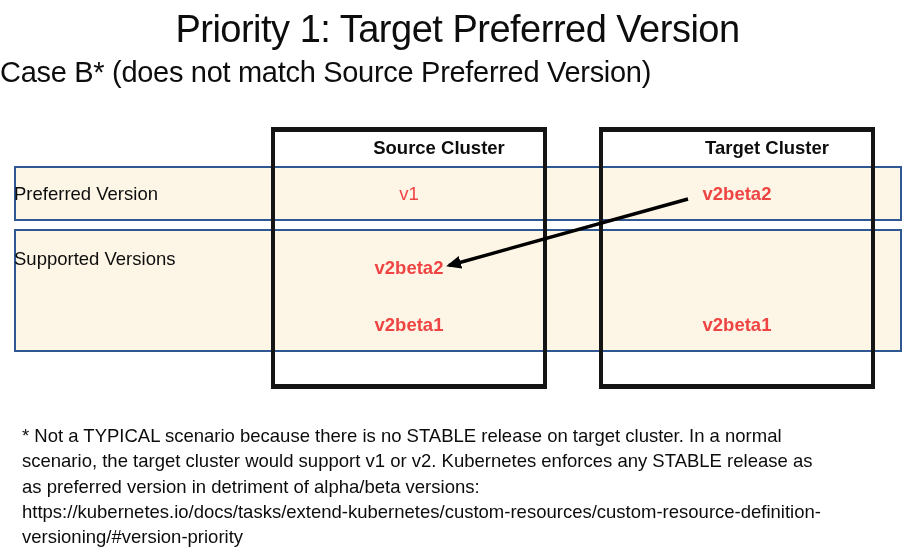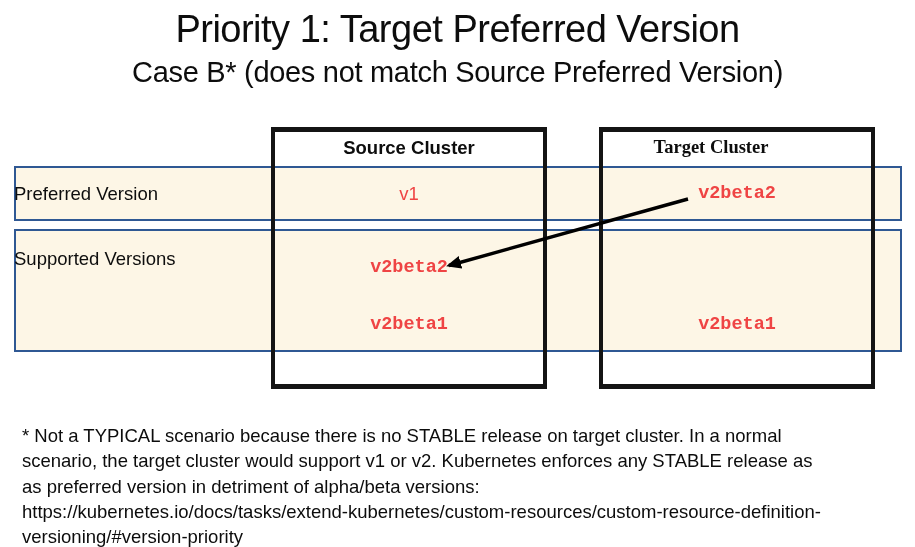--- a/index.html
+++ b/index.html
@@ -21,21 +21,20 @@
     font-size: 38px;
     line-height: 50px;
     font-weight: 400;
     letter-spacing: -0.5px;
     color: #0d0d0d;
   }
 
   .subtitle {
     position: absolute;
     left: 0; top: 54px; width: 915px;
-    text-align: center;
     font-size: 29px;
     line-height: 36px;
     font-weight: 400;
     letter-spacing: -0.3px;
     color: #0d0d0d;
   }
 
   .band {
     position: absolute;
     left: 14px;
@@ -63,23 +62,24 @@
     position: absolute;
     top: 129px;
     width: 276px;
     height: 37px;
     display: flex;
     align-items: center;
     justify-content: center;
     font-size: 18.5px;
     font-weight: 700;
     color: #0d0d0d;
+    margin-left: 30px;
   }
   .box-header.source { left: 271px; }
-  .box-header.target { left: 573px; font-family: Liberation Serif, serif; }
+  .box-header.target { left: 599px; }
 
   .row-label {
     position: absolute;
     left: 14px;
     width: 250px;
     display: flex;
     align-items: center;
     font-size: 18.5px;
     color: #0d0d0d;
   }
@@ -95,21 +95,21 @@
   }
   .cell.flexcell {
     height: 55px;
     top: 166px;
     display: flex;
     align-items: center;
     justify-content: center;
   }
   .cell.src { left: 273px; }
   .cell.tgt { left: 601px; }
-  .bold { font-weight: 700; font-family: Liberation Mono, monospace; }
+  .bold { font-weight: 700; }
 
   .cell.line1 { top: 257px; line-height: 22px; }
   .cell.line2 { top: 314px; line-height: 22px; }
 
   .arrow-overlay {
     position: absolute;
     left: 0; top: 0;
     width: 915px; height: 547px;
     pointer-events: none;
   }

